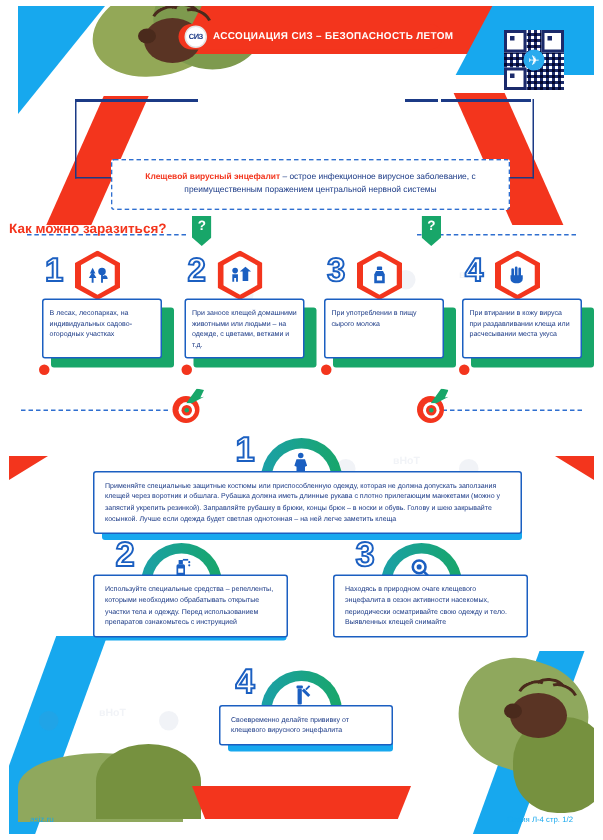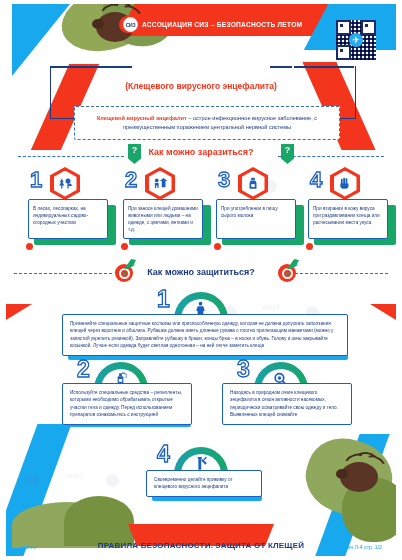--- a/index.html
+++ b/index.html
@@ -57,21 +57,21 @@
   .frame-top-l{position:absolute;left:44px;top:62px;width:60px;height:1.5px;background:#1b3a86;}
   .frame-top-r{position:absolute;right:42px;top:62px;width:60px;height:1.5px;background:#1b3a86;}
 
   .definition{position:absolute;left:68px;top:102px;width:266px;border:1.4px dashed #2f6fd0;border-radius:2px;padding:7px 8px;box-sizing:border-box;background:#fff;text-align:center;font-size:5.6px;line-height:9px;color:#1b3a86;}
   .definition b{color:#f3351d;font-weight:bold;}
 
   
   .sec-q{position:absolute;top:140px;left:0;right:0;height:26px;}
   .q-flag{position:absolute;top:0;width:13px;height:20px;background:#18a669;color:#fff;font-weight:bold;font-size:9px;text-align:center;line-height:13px;clip-path:polygon(0 0,100% 0,100% 72%,50% 100%,0 72%);}
   .q-flag.l{left:122px;} .q-flag.r{left:275px;}
-  .sec-title{position:absolute;left:0;right:0;top:3px;text-align:center;color:#f3351d;font-weight:bold;font-size:9px;}
+  .sec-title{position:absolute;left:0;right:0;top:3px;text-align:left;color:#f3351d;font-weight:bold;font-size:9px;}
   .sec-dash{position:absolute;top:12px;height:0;border-top:1.2px dashed #2f6fd0;}
   .sec-dash.l{left:12px;width:106px;} .sec-dash.r{right:12px;width:106px;}
 
   
   .cards{position:absolute;left:14px;top:165px;width:374px;height:85px;}
   .card{position:absolute;width:88px;}
   .card .num{position:absolute;left:2px;top:0;font-size:22px;font-weight:bold;color:#fff;-webkit-text-stroke:1.3px #1b5fc1;line-height:22px;font-family:"Liberation Sans",sans-serif;}
   .hex{position:absolute;left:22px;top:-2px;width:30px;height:33px;background:#f3351d;clip-path:polygon(50% 0,100% 25%,100% 75%,50% 100%,0 75%,0 25%);display:flex;align-items:center;justify-content:center;}
   .hex .inner{width:23px;height:26px;background:#fff;clip-path:polygon(50% 0,100% 25%,100% 75%,50% 100%,0 75%,0 25%);display:flex;align-items:center;justify-content:center;}
   .hex svg{display:block;}
@@ -176,21 +176,20 @@
           <i></i>
         </div>
     <div class="tg">✈</div>
   </div>
 
   <div class="title-rule l"></div>
   <div class="title-rule r"></div>
   <div class="frame-top-l"></div>
   <div class="frame-top-r"></div>
   <div class="frame"></div>
-  <div class="subtitle">(Клещевого вирусного энцефалита)</div>
 
   <div class="definition">
     <b>Клещевой вирусный энцефалит</b><span> – острое инфекционное вирусное заболевание, с преимущественным поражением центральной нервной системы</span>
   </div>
 
   <div class="sec-q">
     <div class="sec-dash l"></div>
     <div class="sec-dash r"></div>
     <div class="q-flag l">?</div>
     <div class="q-flag r">?</div>
@@ -288,21 +287,20 @@
           <div class="r4"></div>
           <div class="feather"></div>
     </div>
     <div class="target r">
       <div class="r1"></div>
           <div class="r2"></div>
           <div class="r3"></div>
           <div class="r4"></div>
           <div class="feather"></div>
     </div>
-    <div class="p-title">Как можно защититься?</div>
   </div>
 
   <div class="arc-wrap" style="left:168px;top:288px;">
     <div class="bignum">1</div>
     <div class="arc">
           <div class="cut"></div>
         </div>
     <div class="ico">
       <svg width="17" height="18" viewBox="0 0 24 24">
             <g fill="#1b5fc1">
@@ -367,17 +365,16 @@
               <path d="M15 5l6 6-2 2-6-6z"></path>
               <rect x="18" y="2" width="1.8" height="5" transform="rotate(45 19 4)"></rect>
             </g>
           </svg>
     </div>
   </div>
   <div class="p-shadow" style="left:146px;top:490px;width:110px;height:7px;"></div>
   <div class="p-block" style="left:140px;top:466px;width:116px;">Своевременно делайте прививку от клещевого вирусного энцефалита</div>
 
   <div class="f-left">asiz.ru</div>
-  <div class="f-center">ПРАВИЛА БЕЗОПАСНОСТИ. ЗАЩИТА ОТ КЛЕЩЕЙ</div>
   <div class="f-right">Серия Л-4 стр. 1/2</div>
 
  </div>
 </div>
 
 </body></html>

